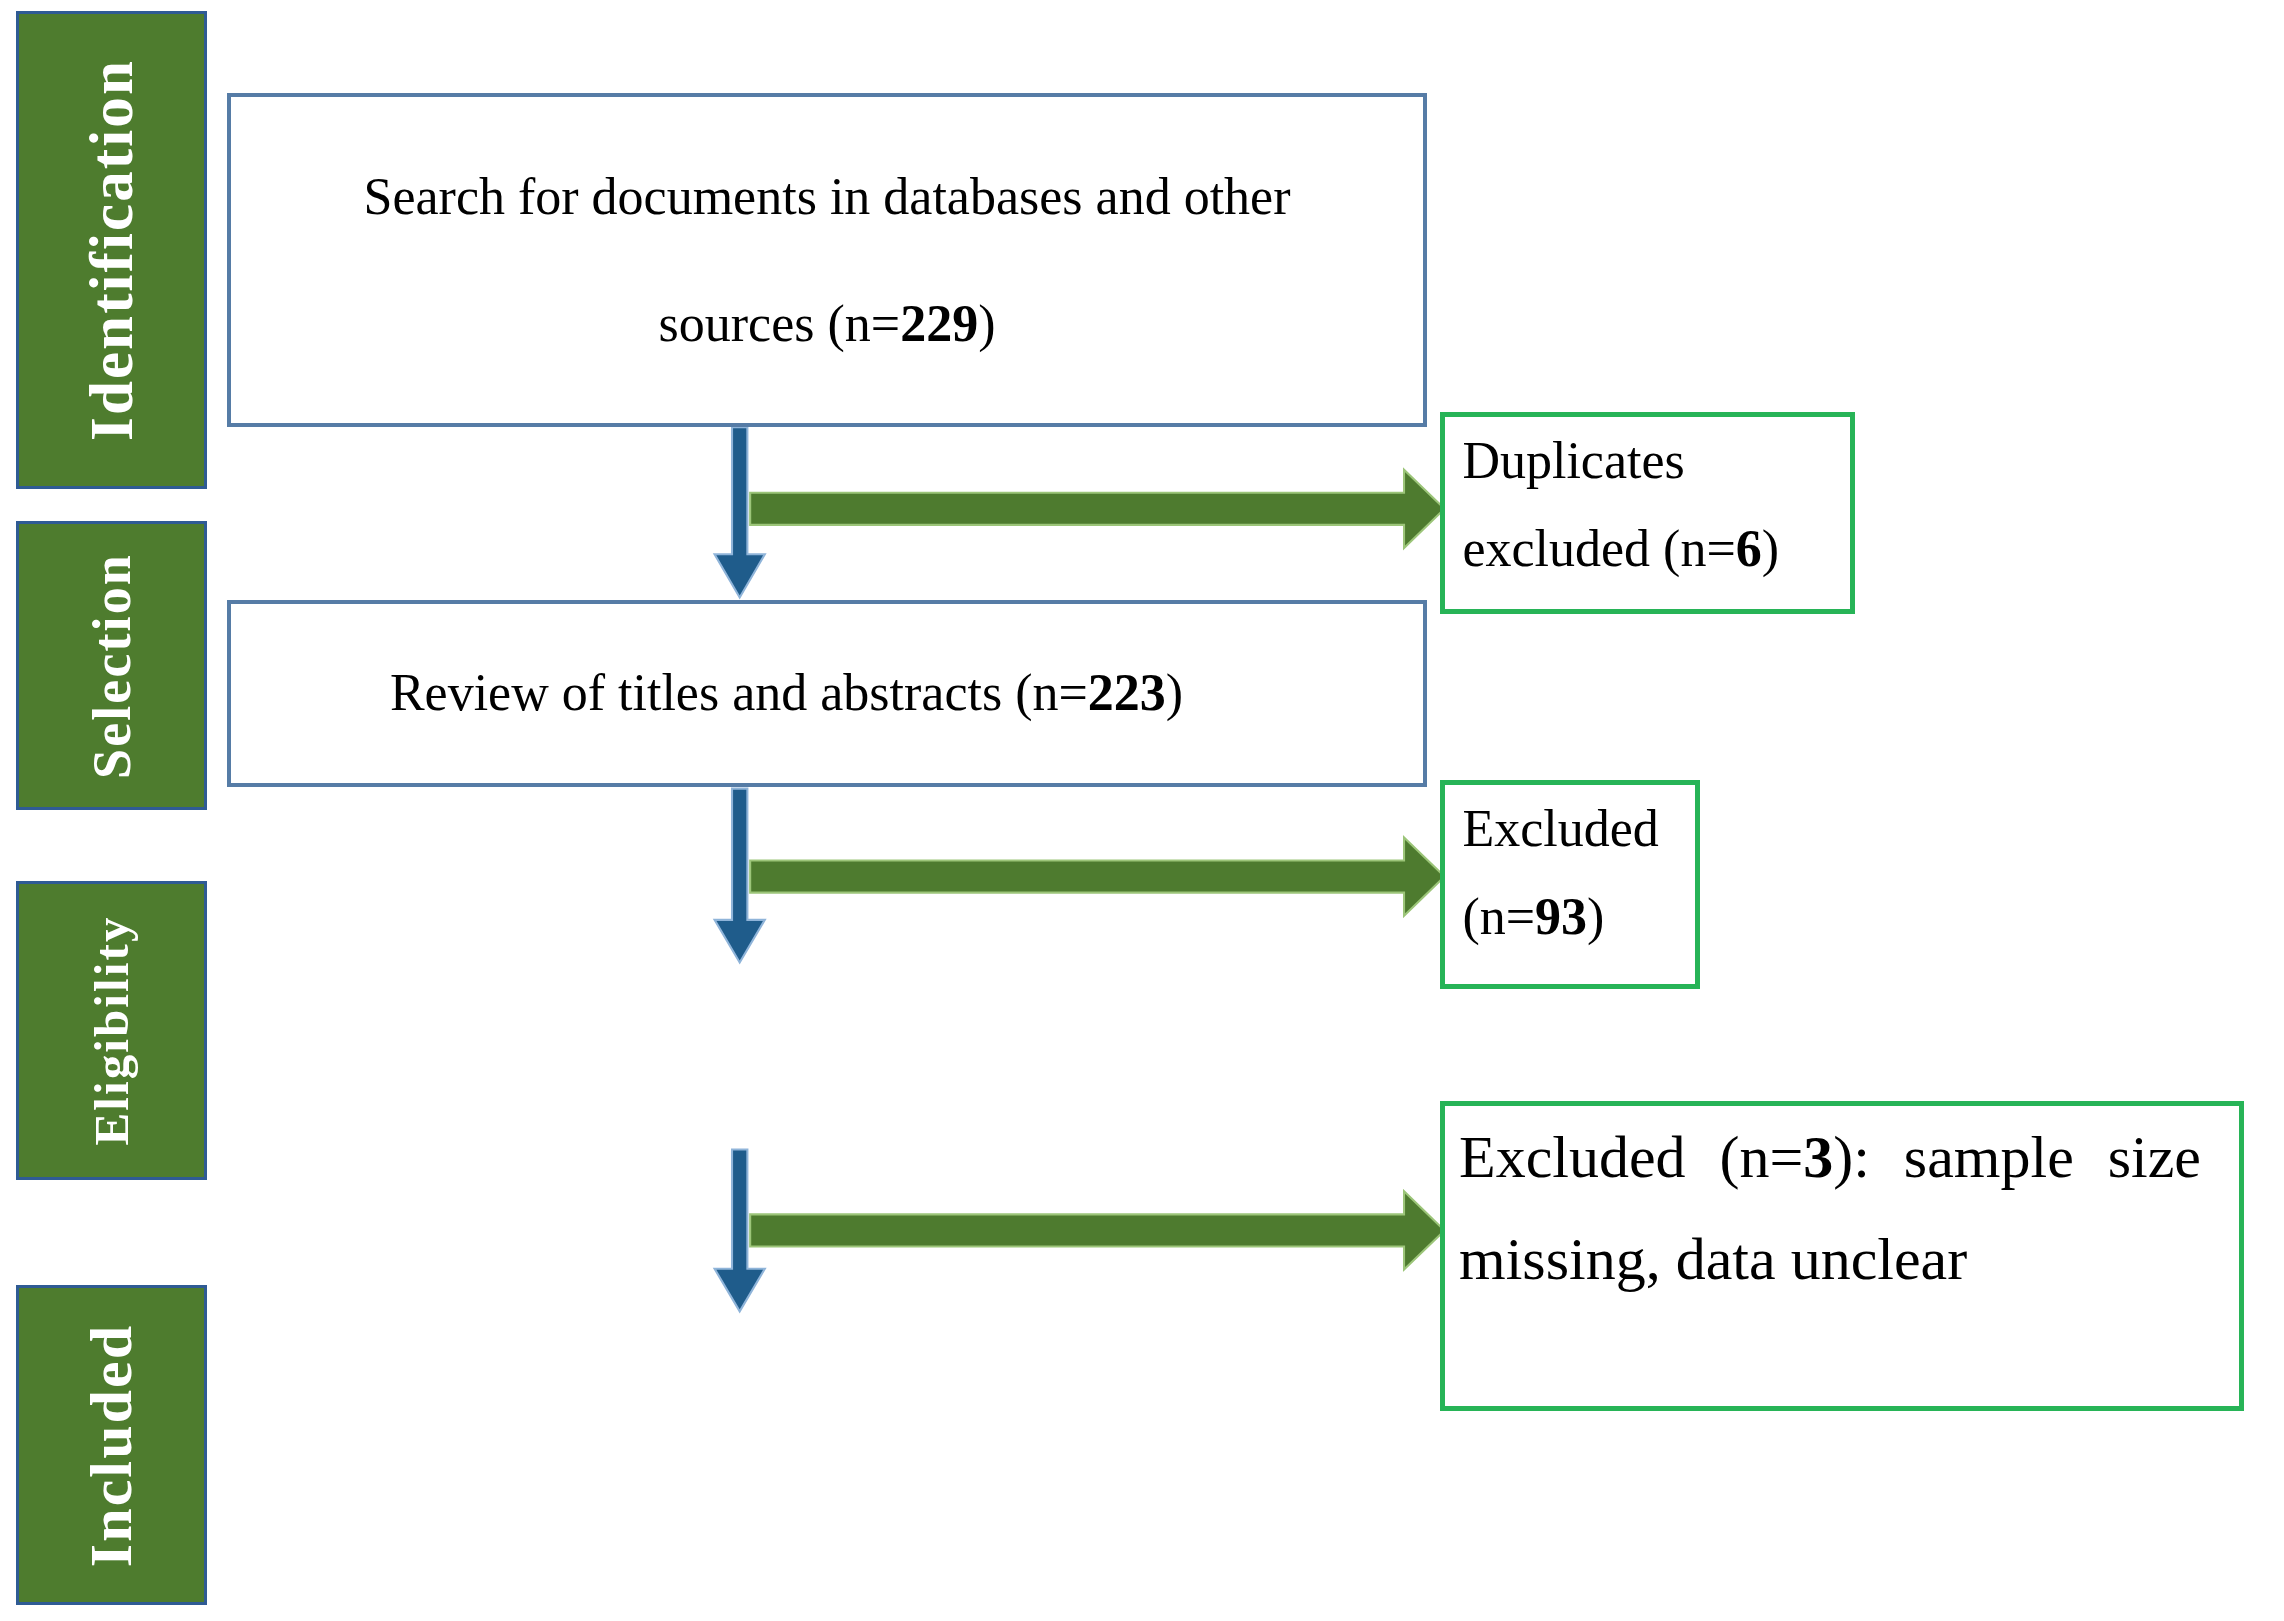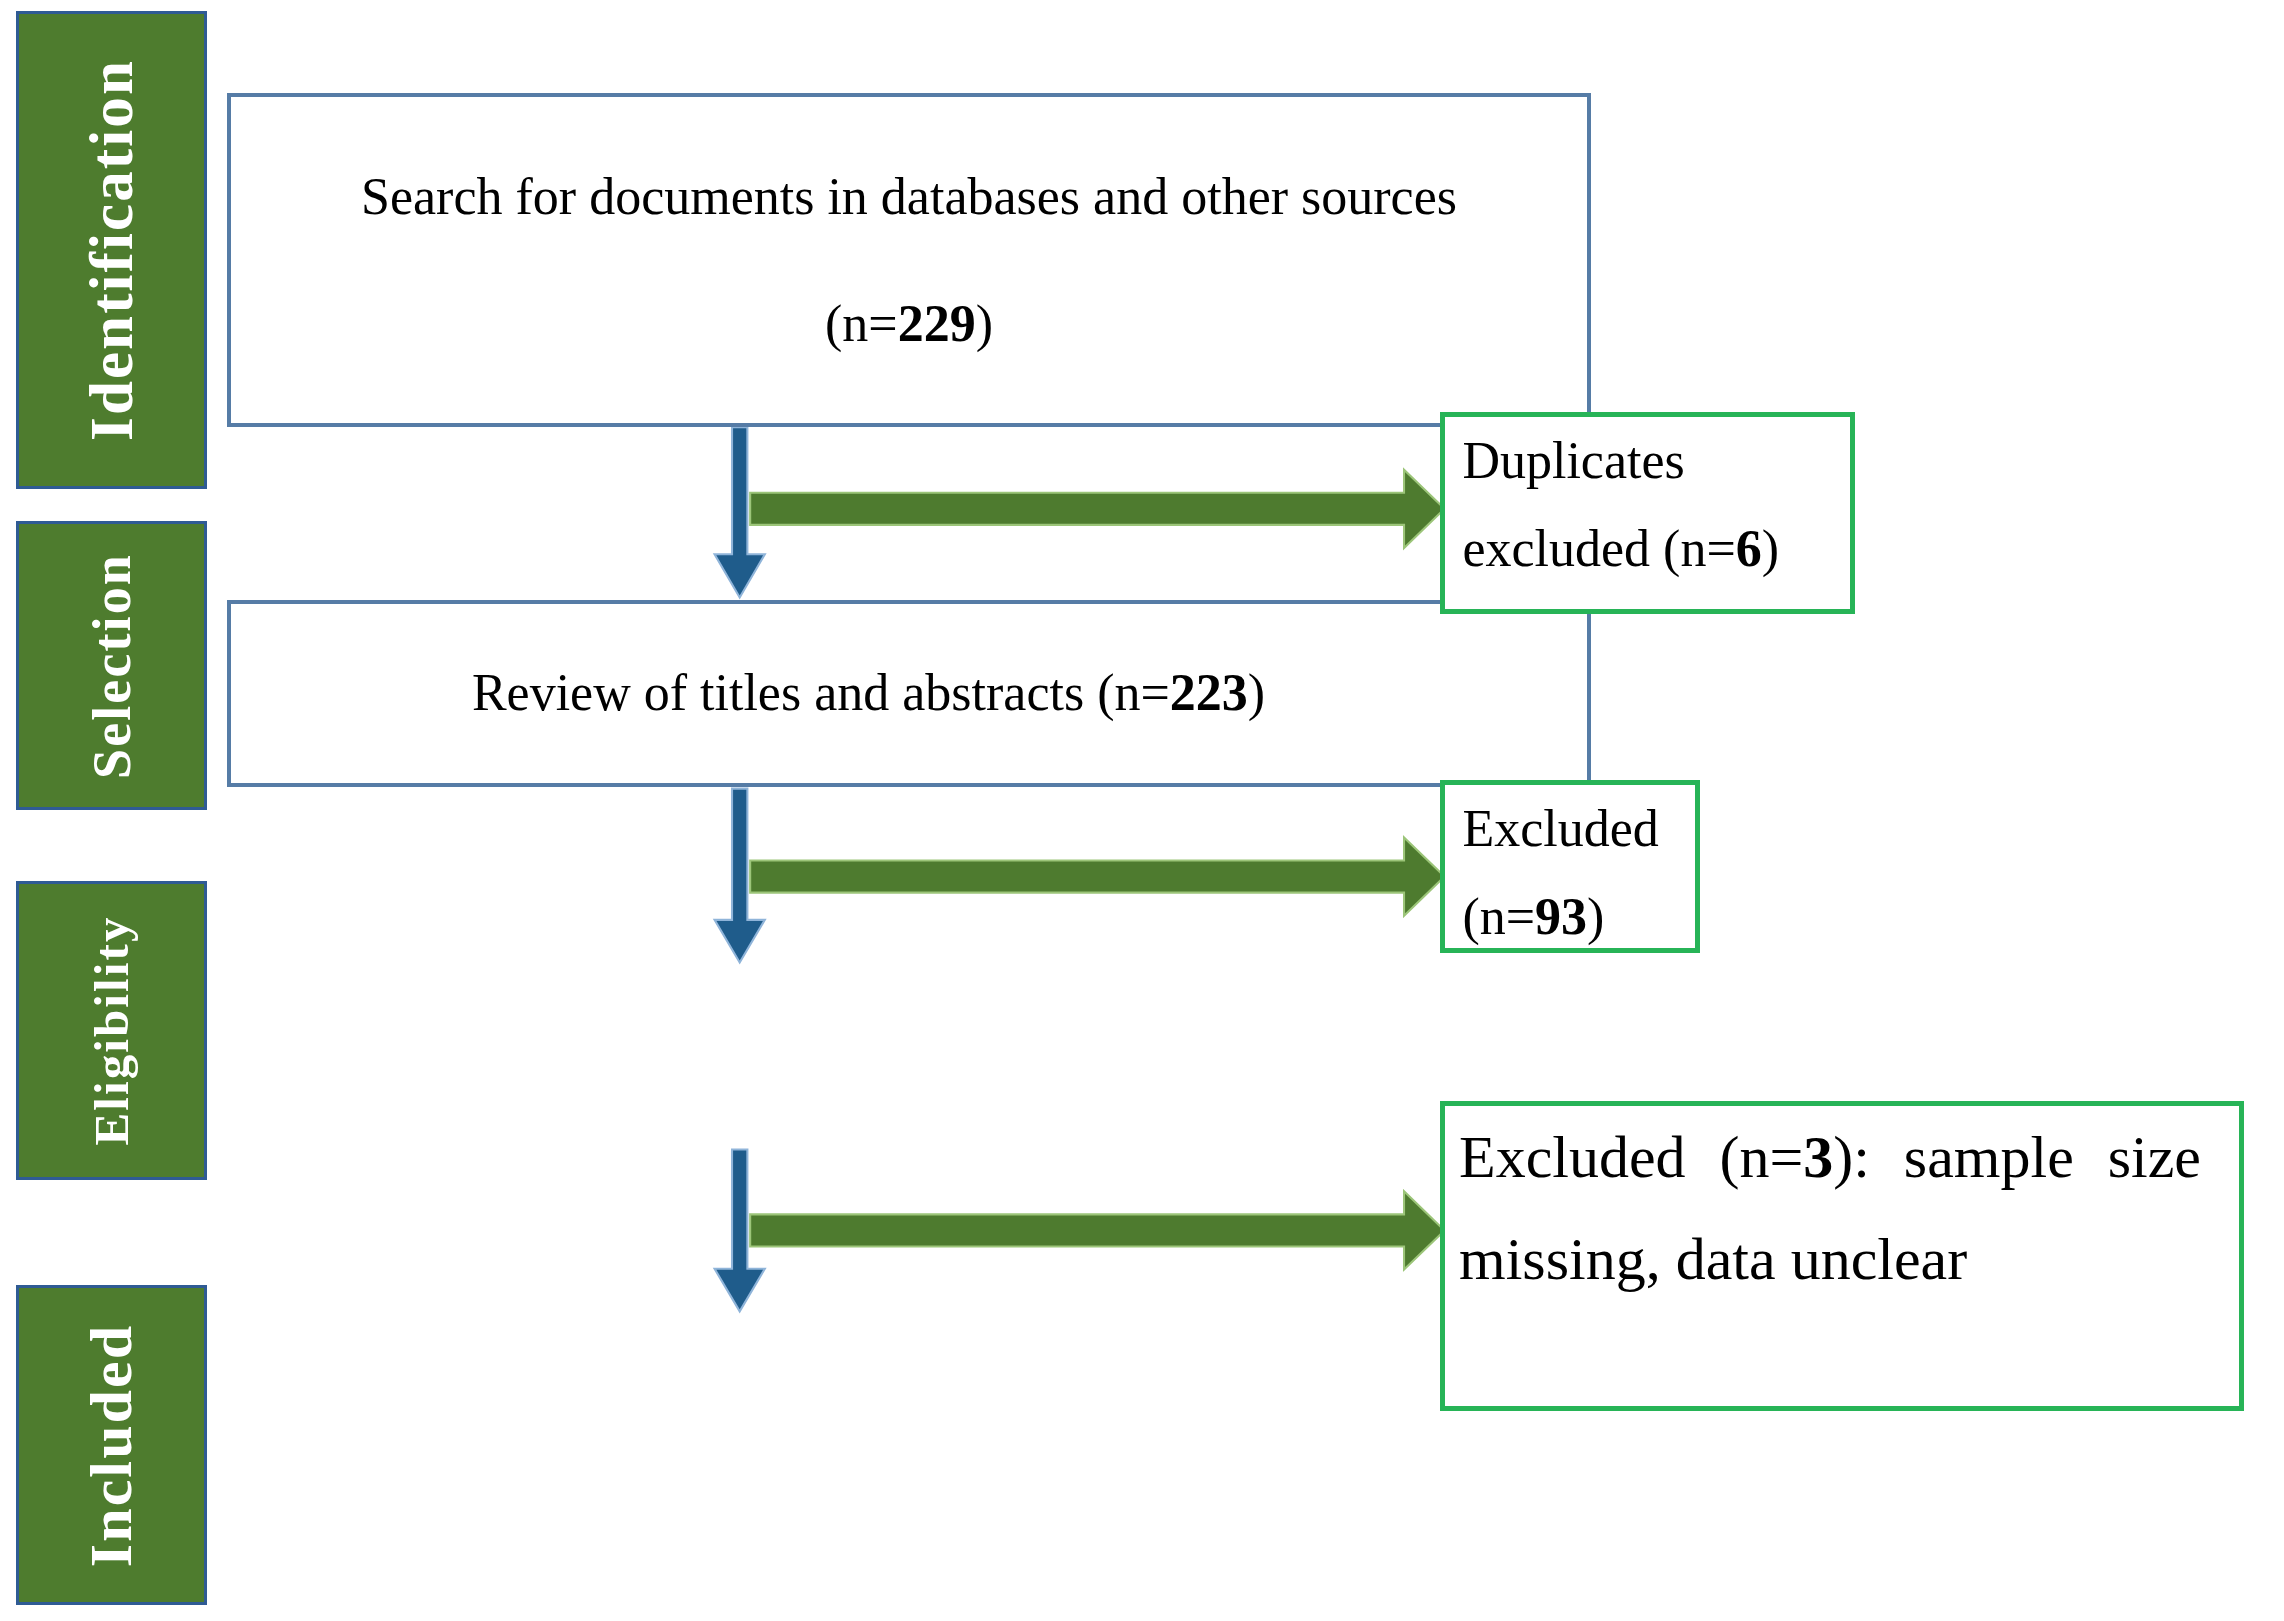--- a/index.html
+++ b/index.html
@@ -39,21 +39,21 @@
   .stage-label .vtext{
     transform:rotate(-90deg);
     white-space:nowrap;
     color:var(--stage-text);
     font-weight:bold;
     letter-spacing:2.1px;
   }
 
   .flow-box{
     position:absolute;
-    left:227px;width:1364px;
+    left:227px;width:1200px;
     background:var(--background);
     border:4.9px solid var(--flow-box-border);
     box-sizing:border-box;
     display:flex;align-items:center;justify-content:center;
     text-align:center;
     font-size:52px;
     padding:0 105px;
   }
   .flow-box p{margin:0;line-height:1.7;}
   .flow-box.tall p{line-height:2.45;}
@@ -104,21 +104,21 @@
   <div class="flow-box tall" style="top:93px;height:334px;">
     <p><span>Search for documents in databases and other sources (n=</span><b>229</b><span>)</span></p>
   </div>
   <div class="flow-box" style="top:600px;height:187px;padding-left:24px;">
     <p><span>Review of titles and abstracts (n=</span><b>223</b><span>)</span></p>
   </div>
 
   <div class="side-box" style="left:1440px;top:412px;width:415px;height:202px;">
     <p><span>Duplicates excluded (n=</span><b>6</b><span>)</span></p>
   </div>
-  <div class="side-box" style="left:1440px;top:780px;width:260px;height:173px;">
+  <div class="side-box" style="left:1440px;top:780px;width:260px;height:209px;">
     <p><span>Excluded (n=</span><b>93</b><span>)</span></p>
   </div>
   <div class="side-box justify" style="left:1440px;top:1101px;width:804px;height:310px;padding-left:14px;">
     <p><span>Excluded (n=</span><b>3</b><span>): sample size missing, data unclear</span></p>
   </div>
 
 </div>
 
 
 </body></html>

